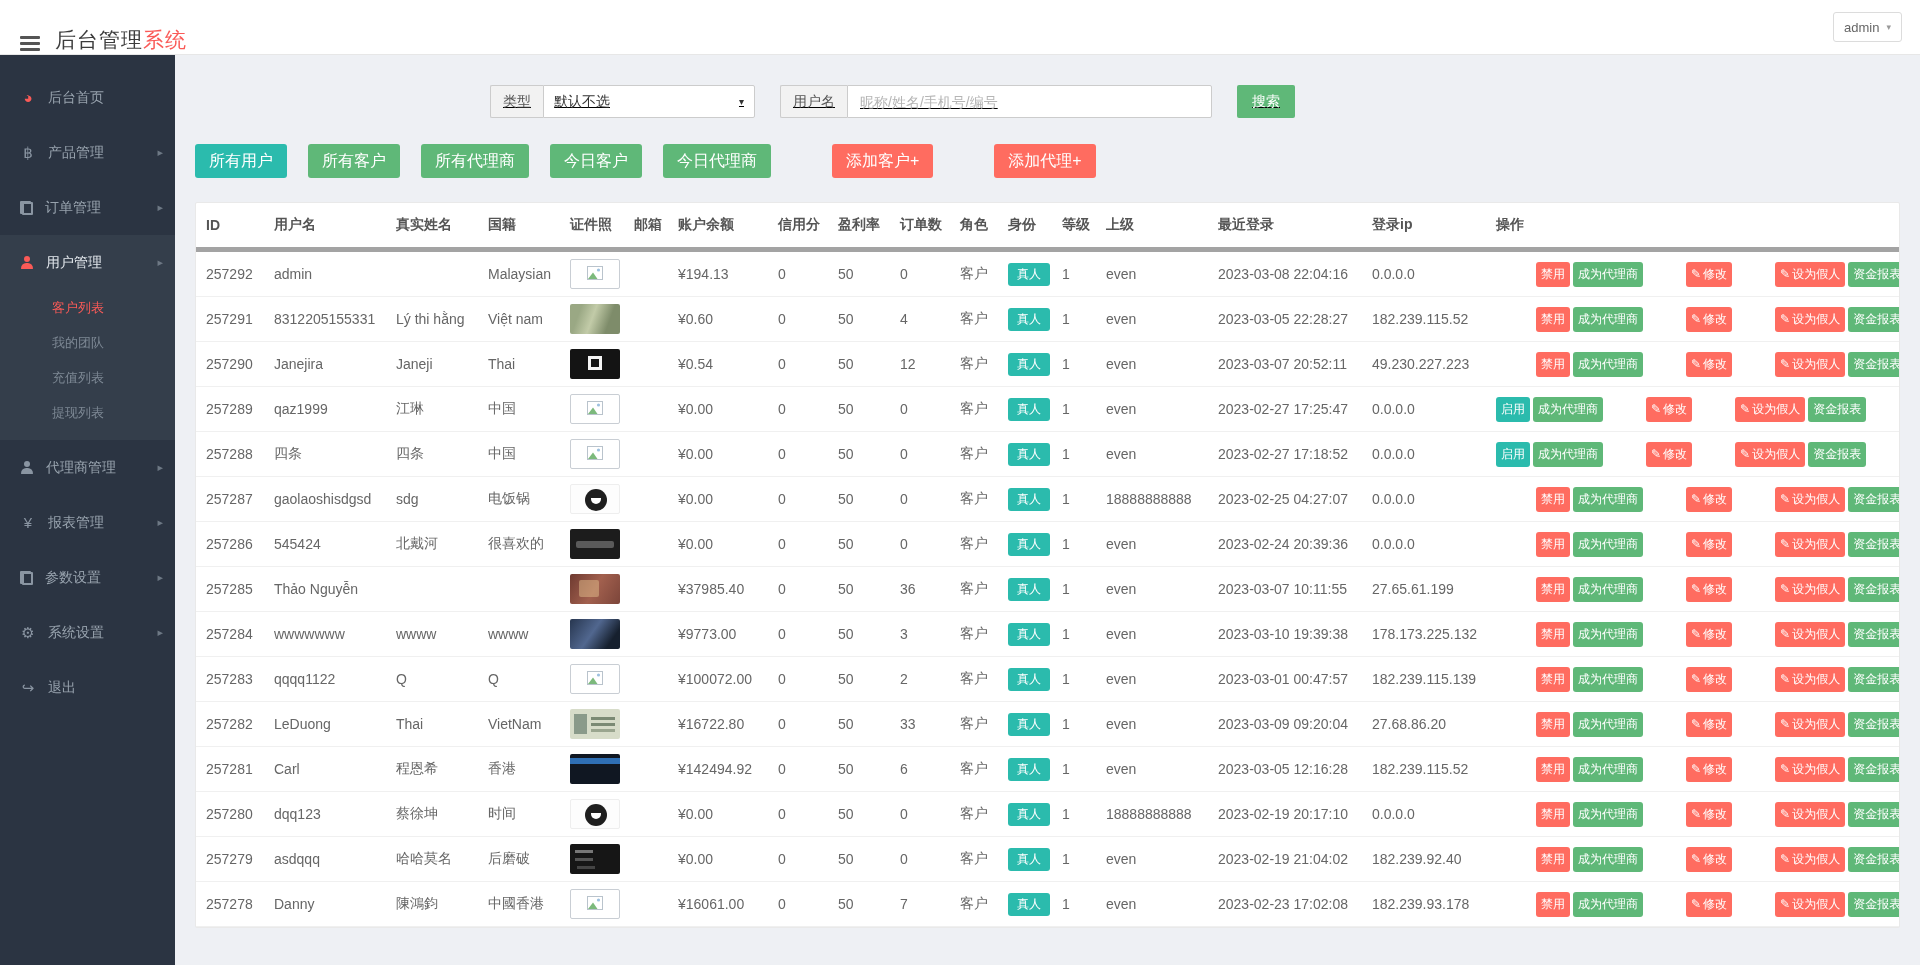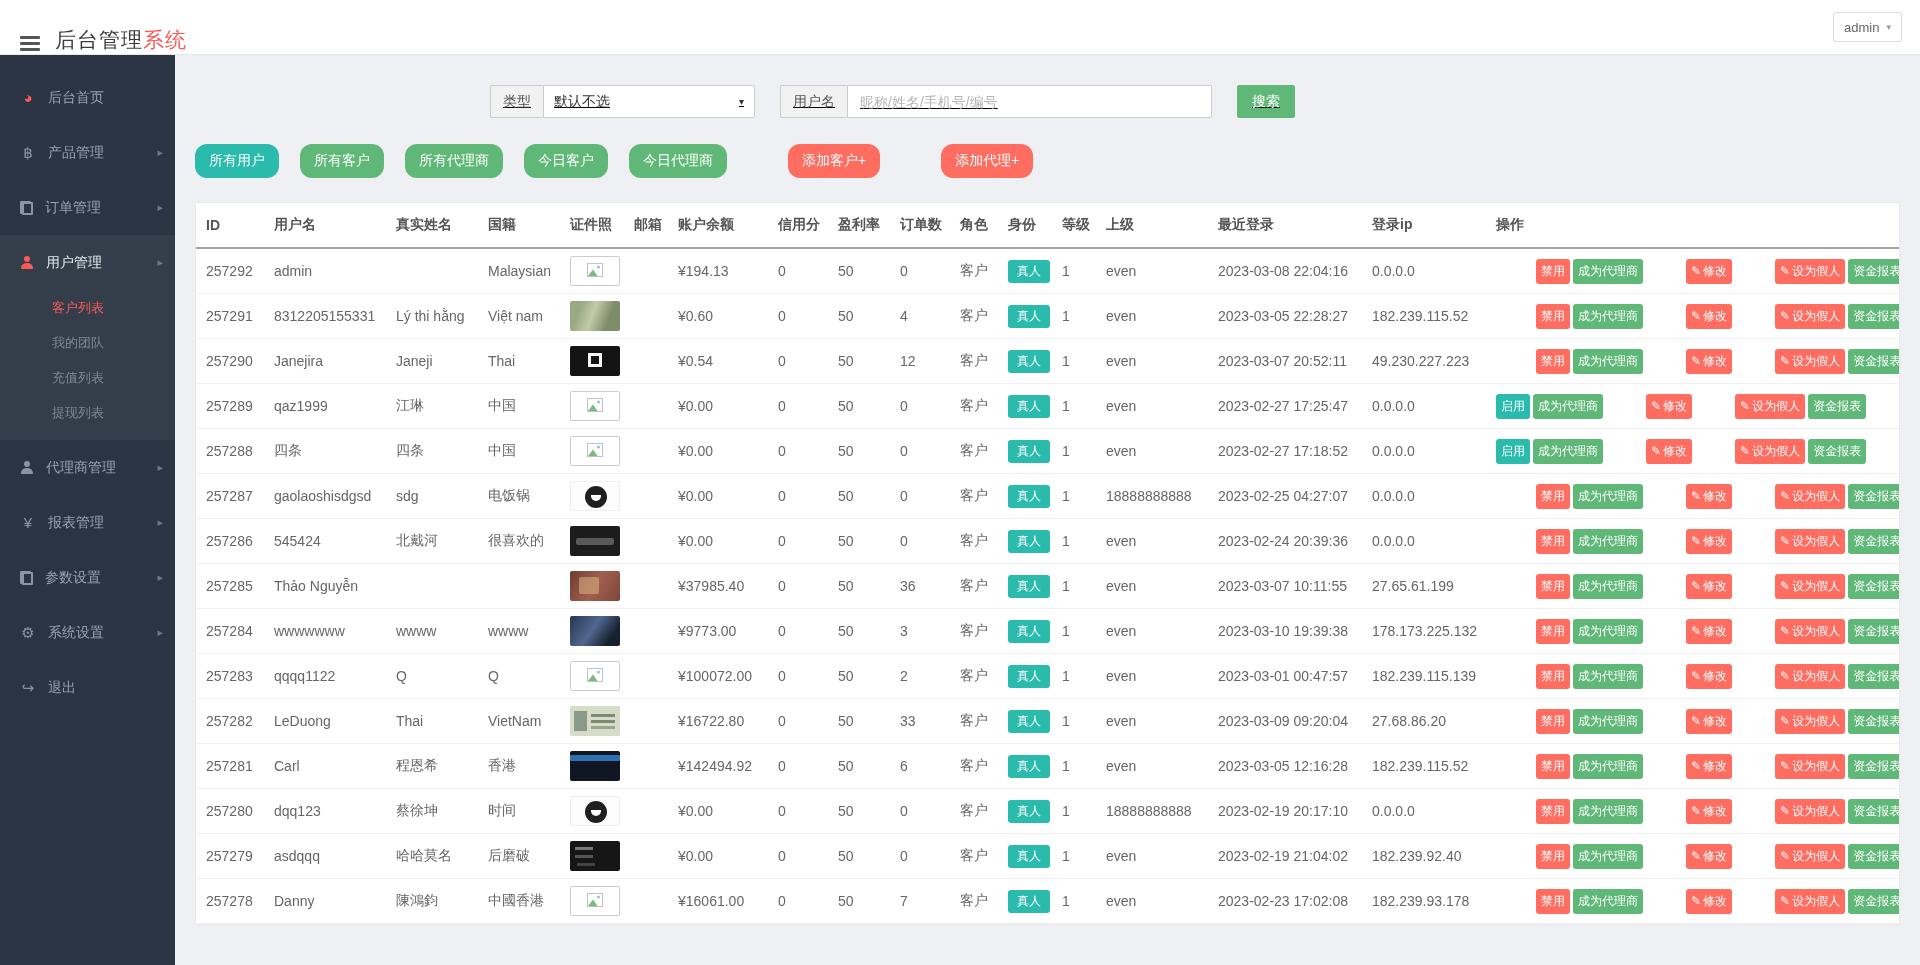--- a/index.html
+++ b/index.html
@@ -40,27 +40,27 @@
   .main { flex:1; padding:0 20px; }
   .filter-row { display:flex; align-items:flex-end; margin:30px 0 0 295px;text-decoration:underline; }
   .input-group { display:flex; height:33px; margin-right:25px; }
   .ig-label { background:#f2f2f2; border:1px solid #ccc; border-right:none; border-radius:2px 0 0 2px; padding:0 12px; line-height:31px; font-size:14px; color:#555; white-space:nowrap; }
   .select { width:212px; background:#fff; border:1px solid #ccc; border-radius:0 2px 2px 0; display:flex; align-items:center; justify-content:space-between; padding:0 10px; font-size:14px; color:#333; cursor:pointer; }
   .sel-caret { font-size:10px; color:#333; }
   .ig-input { width:365px; border:1px solid #ccc; border-radius:0 2px 2px 0; padding:0 12px; font-size:14px; color:#333; outline:none; }
   .ig-input::placeholder { color:#b5b5b5; }
   .btn-search { width:58px; height:33px; background:#5fb878; color:#fff; border:none; border-radius:2px; font-size:14px; cursor:pointer; }
   .toolbar { margin-top:26px; display:flex; }
-  .tb-btn { height:34px; padding:0 14px; margin-right:21px; border:none; border-radius:12px; color:#fff; font-size:14px; cursor:pointer; white-space:nowrap; }
+  .tb-btn { height:34px; padding:0 14px; margin-right:21px; border:none; border-radius:3px; color:#fff; font-size:16px; cursor:pointer; white-space:nowrap; }
   .teal { background:#2bbbad; } .green { background:#5fb878; } .red { background:#ff6c60;margin-left:40px; }
   
   .card { margin-top:24px; background:#fff; border:1px solid #e9e9e9; border-radius:2px; }
   .card-header { padding:14px 16px; font-size:14px; color:#9a9a9a; border-bottom:1px solid #ededed; }
   .tbl { width:100%; border-collapse:collapse; table-layout:fixed; font-size:14px; }
-  .tbl th { text-align:left; padding:13px 6px; color:#555; font-weight:bold; border-bottom:2px solid #a3a3a3; white-space:nowrap; overflow:hidden; }
+  .tbl th { text-align:left; padding:13px 6px; color:#555; font-weight:bold; border-bottom:5px solid #a3a3a3; white-space:nowrap; overflow:hidden; }
   .tbl td { padding:7px 6px; color:#666; border-bottom:1px solid #f0f0f0; white-space:nowrap; overflow:hidden; vertical-align:middle; }
   .tbl th:first-child, .tbl td:first-child { padding-left:10px; }
   .bal { color:#e8262b; }
   .badge { display:inline-block; background:#2bbbad; color:#fff; border-radius:3px; padding:3px 9px; font-size:12px; }
   .op-btn { display:inline-flex; align-items:center; gap:2px; padding:4px 5px; margin-right:3px; border:none; border-radius:3px; color:#fff; font-size:12px; cursor:pointer; vertical-align:middle; white-space:nowrap; }
   
   .ph { width:50px; height:30px; border-radius:2px; position:relative; overflow:hidden; display:flex; align-items:center; justify-content:center; }
   .ph-broken { background:#fff; border:1px solid #c9ced4; }
   .ph-green { background:linear-gradient(110deg,#9aa884 20%,#c2cba8 45%,#7e8c6a 75%); }
   .ph-qr { background:#141414; }

